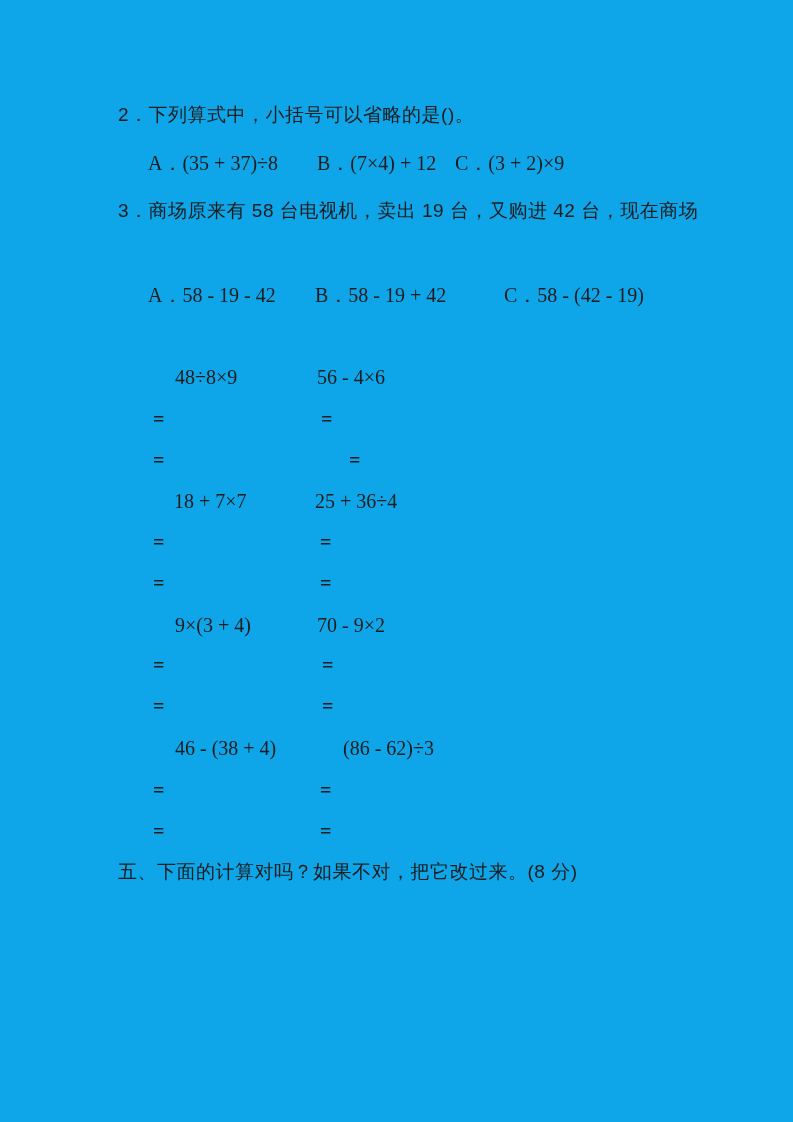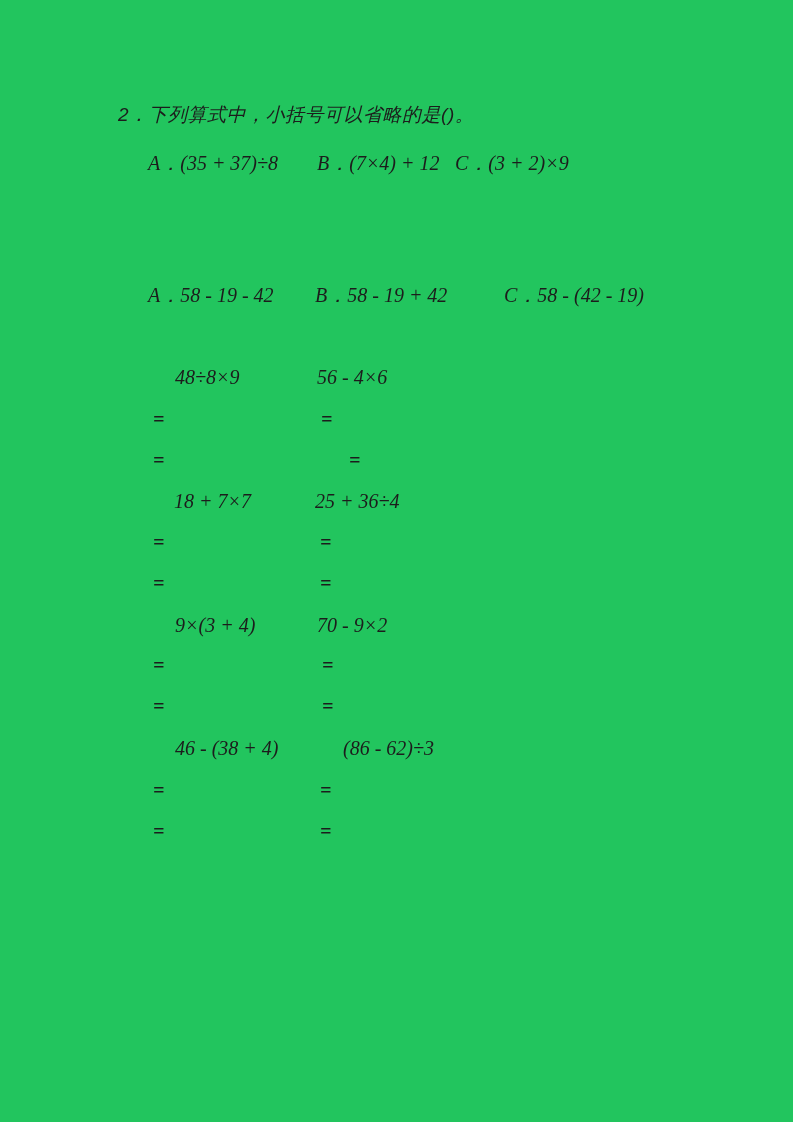--- a/index.html
+++ b/index.html
@@ -5,24 +5,23 @@
   html, body {
     margin: 0;
     padding: 0;
     background: #e8e8e8;
   }
   .page {
     position: relative;
     width: 793px;
     height: 1122px;
     margin: 0 auto;
-    background: #22c55e;
+    background: #0ea5e9;
     overflow: hidden;
     color: #1c1c1c;
-    font-style: italic;
   }
   .line {
     position: absolute;
     white-space: pre;
     font-size: 19px;
     line-height: 26px;
   }
   .cjk {
     font-family: "Liberation Sans", "DejaVu Sans", sans-serif;
     letter-spacing: 0.5px;
@@ -55,20 +54,21 @@
 <div class="page">
 
   <div class="line cjk" style="left:118px; top:102px">2．下列算式中，小括号可以省略的是()。</div>
 
   <div class="line" style="left:0; top:150px">
     <span class="opt" style="left:148px">A．(35 + 37)÷8</span>
     <span class="opt" style="left:317px">B．(7×4) + 12</span>
     <span class="opt" style="left:455px">C．(3 + 2)×9</span>
   </div>
 
+  <div class="line cjk" style="left:118px; top:198px">3．商场原来有 58 台电视机，卖出 19 台，又购进 42 台，现在商场</div>
 
   <div class="line" style="left:0; top:282px">
     <span class="opt" style="left:148px">A．58 - 19 - 42</span>
     <span class="opt" style="left:315px">B．58 - 19 + 42</span>
     <span class="opt" style="left:504px">C．58 - (42 - 19)</span>
   </div>
 
 
   <div class="line" style="left:0; top:364px">
     <span class="expr" style="left:175px">48÷8×9</span>
@@ -115,14 +115,15 @@
   </div>
   <div class="line" style="left:0; top:777px">
     <span class="eq" style="left:153px">=</span>
     <span class="eq" style="left:320px">=</span>
   </div>
   <div class="line" style="left:0; top:818px">
     <span class="eq" style="left:153px">=</span>
     <span class="eq" style="left:320px">=</span>
   </div>
 
+  <div class="line cjk" style="left:118px; top:859px">五、下面的计算对吗？如果不对，把它改过来。(8 分)</div>
 
 </div>
 
 </body></html>

